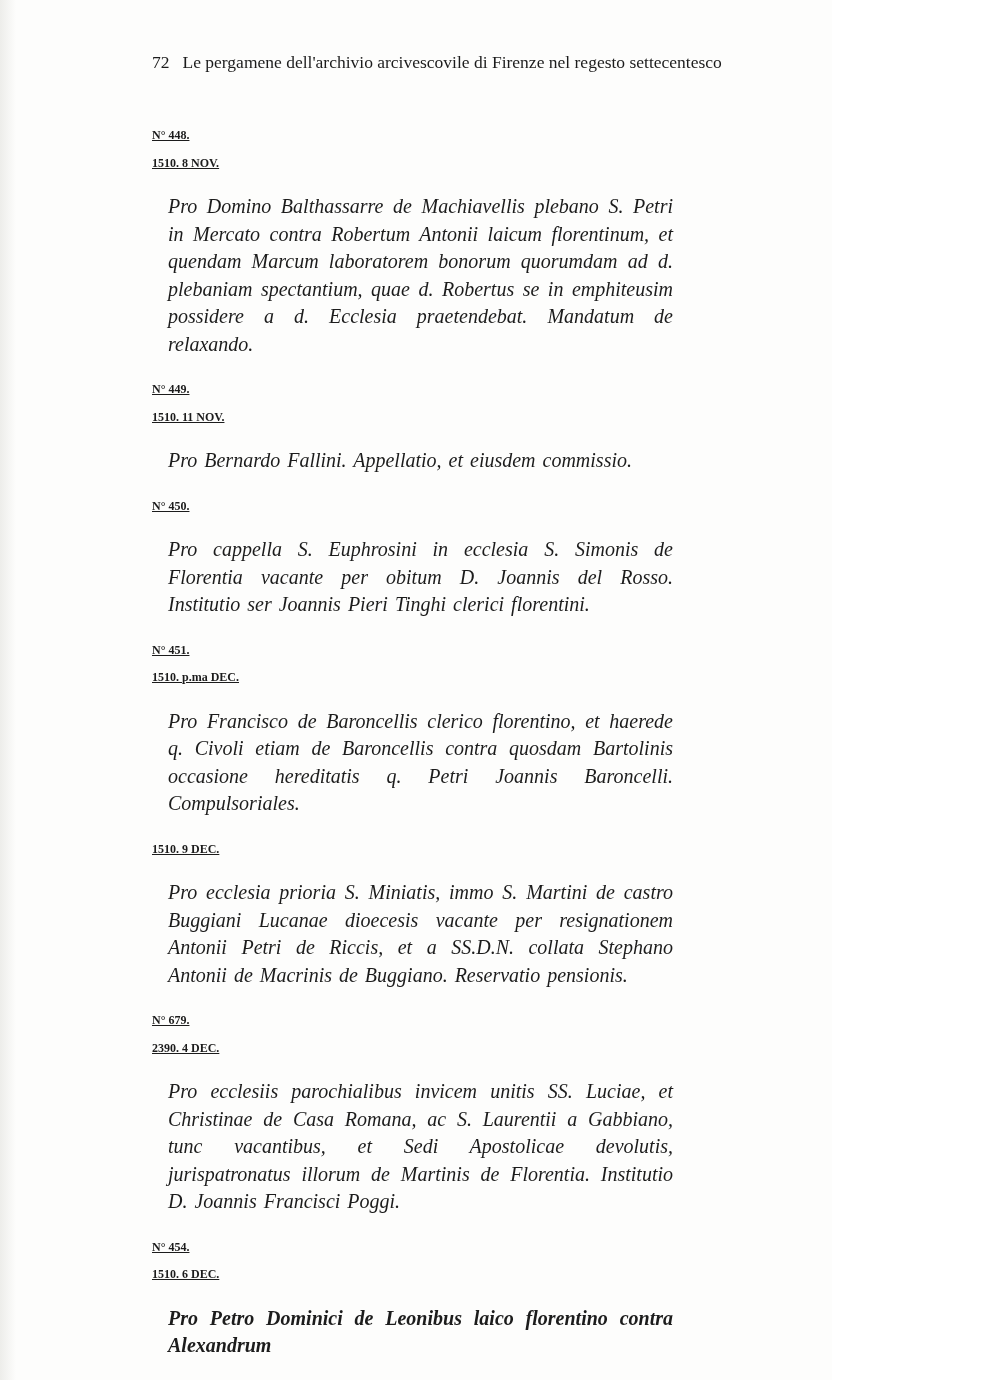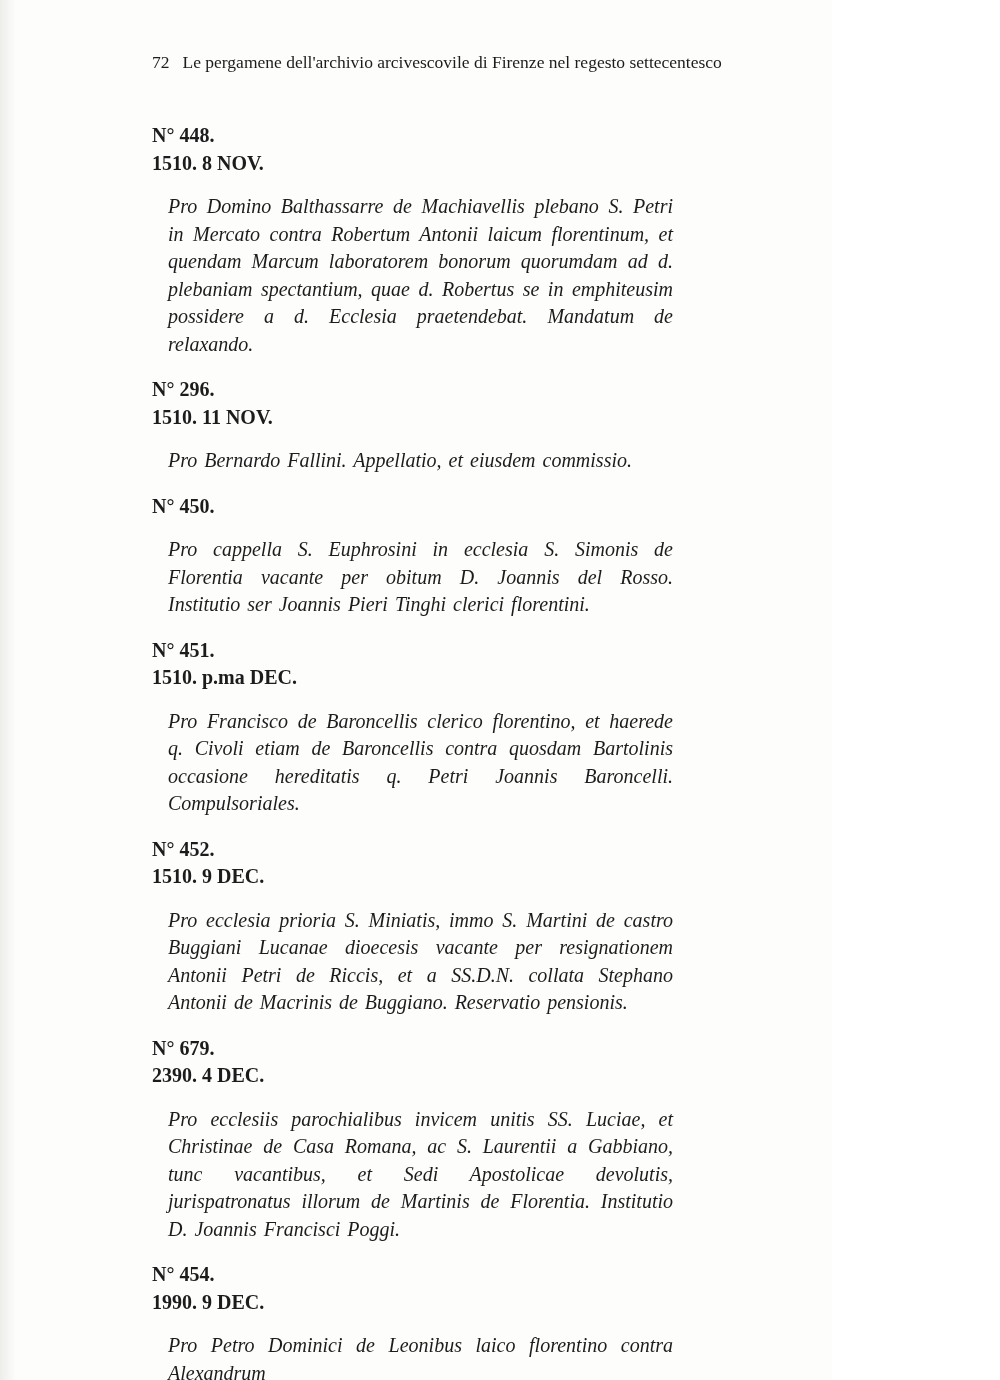--- a/index.html
+++ b/index.html
@@ -31,78 +31,79 @@
   .header .pnum {
     display: inline-block;
     margin-right: 13px;
   }
   .entry {
     margin: 0 0 18px 0;
   }
   .entry-num,
   .entry-date {
     font-weight: bold;
-    font-size: 20px;
+    font-size: 12px;
     line-height: 27.5px;
+    text-decoration: underline;
   }
   .entry-body {
     margin: 16px;
     font-style: italic;
     font-size: 20px;
     line-height: 27.5px;
     text-align: justify;
     word-spacing: 2px;
   }
   .entry-body.last-justified {
     text-align-last: justify;
+    font-weight: bold;
   }
 </style>
 </head>
 <body>
 
 <div class="page">
 
   <div class="header">
     <span class="pnum">72</span><span>Le pergamene dell'archivio arcivescovile di Firenze nel regesto settecentesco</span>
   </div>
 
   <section class="entry">
     <div class="entry-num">N° 448.</div>
     <div class="entry-date">1510. 8 NOV.</div>
     <p class="entry-body">Pro Domino Balthassarre de Machiavellis plebano S. Petri in Mercato contra Robertum Antonii laicum florentinum, et quendam Marcum laboratorem bonorum quorumdam ad d. plebaniam spectantium, quae d. Robertus se in emphiteusim possidere a d. Ecclesia praetendebat. Mandatum de relaxando.</p>
   </section>
 
   <section class="entry">
-    <div class="entry-num">N° 296.</div>
+    <div class="entry-num">N° 449.</div>
     <div class="entry-date">1510. 11 NOV.</div>
     <p class="entry-body">Pro Bernardo Fallini. Appellatio, et eiusdem commissio.</p>
   </section>
 
   <section class="entry">
     <div class="entry-num">N° 450.</div>
     <p class="entry-body">Pro cappella S. Euphrosini in ecclesia S. Simonis de Florentia vacante per obitum D. Joannis del Rosso. Institutio ser Joannis Pieri Tinghi clerici florentini.</p>
   </section>
 
   <section class="entry">
     <div class="entry-num">N° 451.</div>
     <div class="entry-date">1510. p.ma DEC.</div>
     <p class="entry-body">Pro Francisco de Baroncellis clerico florentino, et haerede q. Civoli etiam de Baroncellis contra quosdam Bartolinis occasione hereditatis q. Petri Joannis Baroncelli. Compulsoriales.</p>
   </section>
 
   <section class="entry">
-    <div class="entry-num">N° 452.</div>
     <div class="entry-date">1510. 9 DEC.</div>
     <p class="entry-body">Pro ecclesia prioria S. Miniatis, immo S. Martini de castro Buggiani Lucanae dioecesis vacante per resignationem Antonii Petri de Riccis, et a SS.D.N. collata Stephano Antonii de Macrinis de Buggiano. Reservatio pensionis.</p>
   </section>
 
   <section class="entry">
     <div class="entry-num">N° 679.</div>
     <div class="entry-date">2390. 4 DEC.</div>
     <p class="entry-body">Pro ecclesiis parochialibus invicem unitis SS. Luciae, et Christinae de Casa Romana, ac S. Laurentii a Gabbiano, tunc vacantibus, et Sedi Apostolicae devolutis, jurispatronatus illorum de Martinis de Florentia. Institutio D. Joannis Francisci Poggi.</p>
   </section>
 
   <section class="entry">
     <div class="entry-num">N° 454.</div>
-    <div class="entry-date">1990. 9 DEC.</div>
+    <div class="entry-date">1510. 6 DEC.</div>
     <p class="entry-body last-justified">Pro Petro Dominici de Leonibus laico florentino contra Alexandrum</p>
   </section>
 
 </div>
 
 </body></html>

